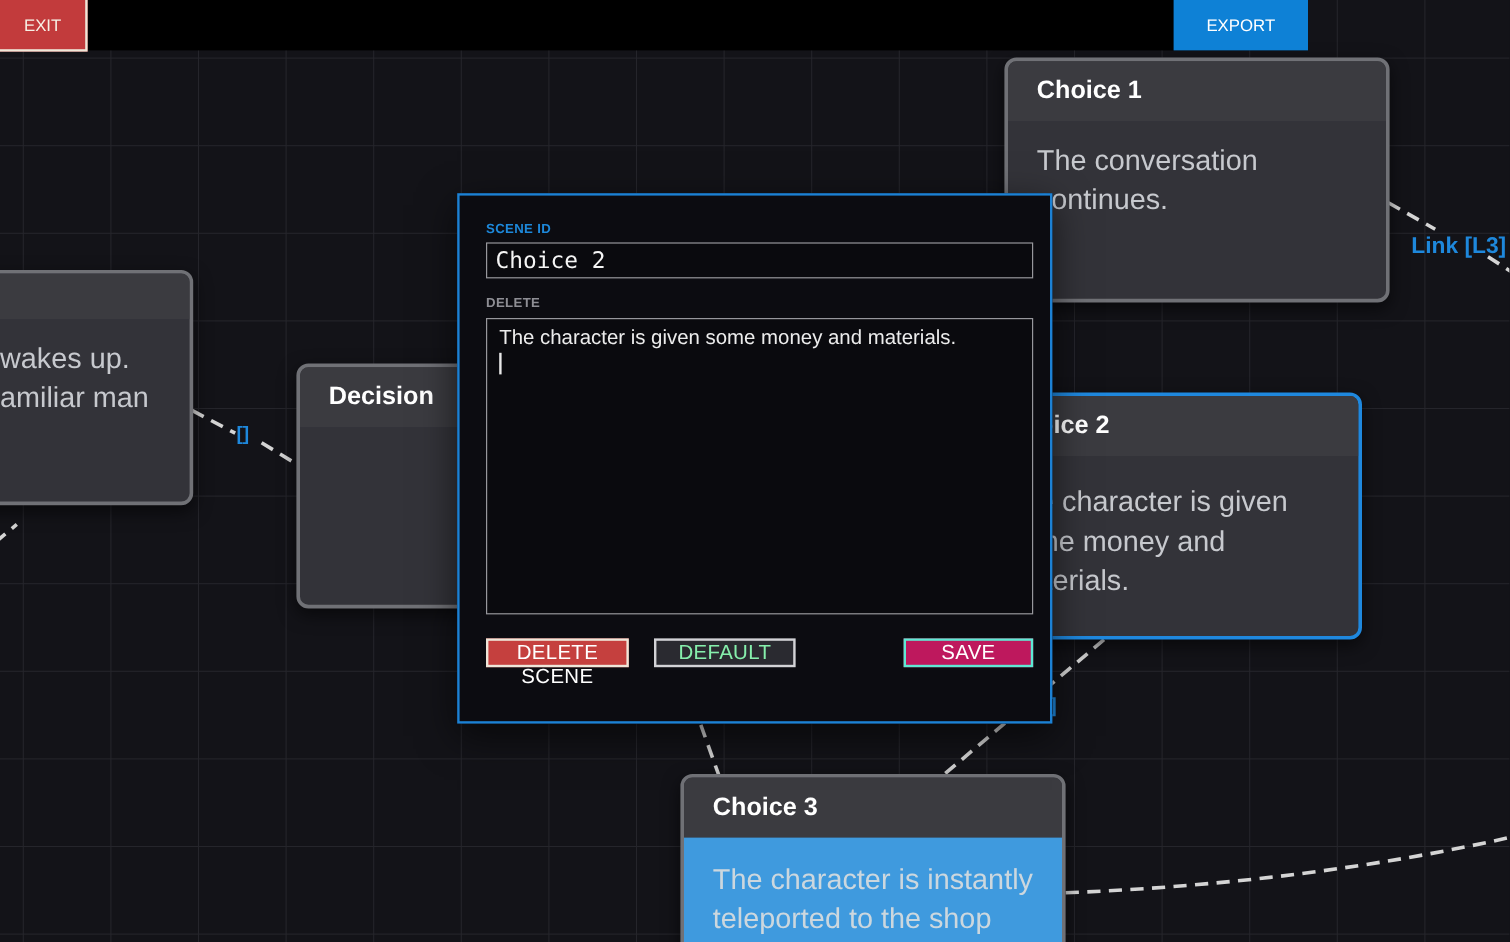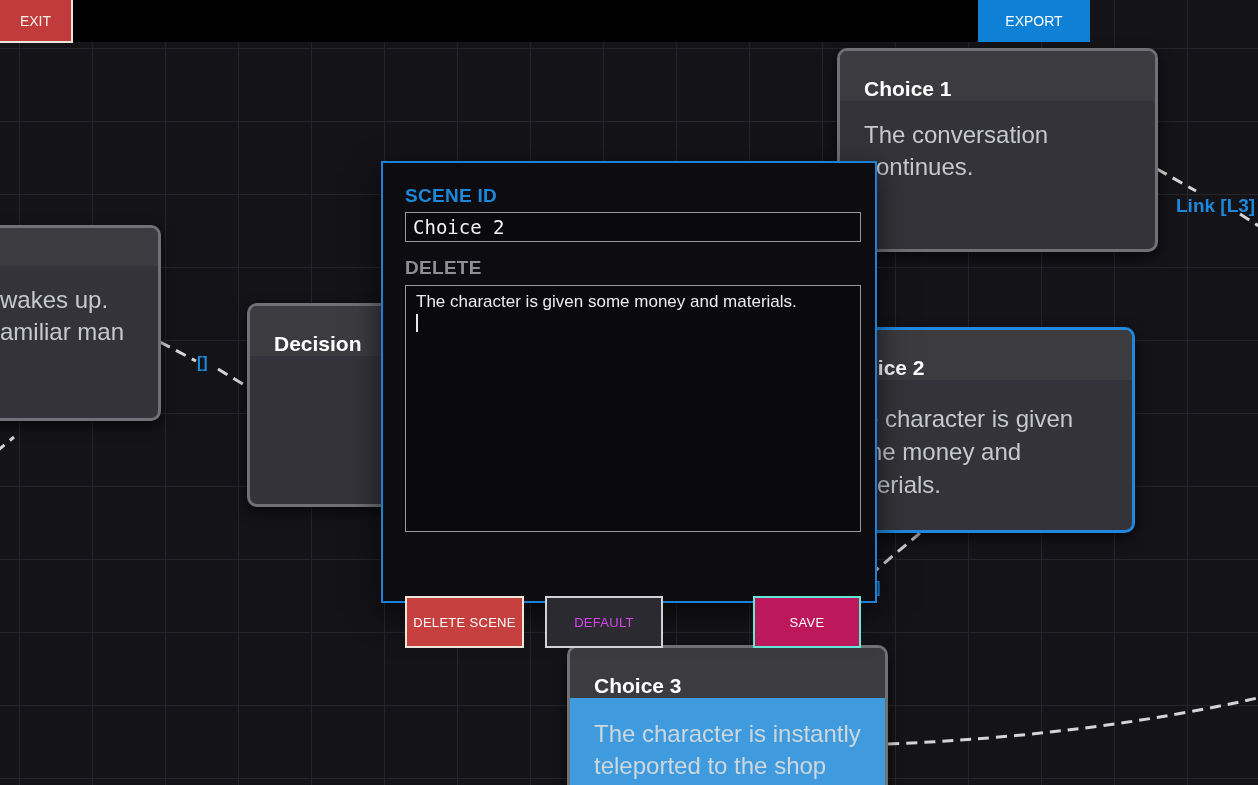--- a/index.html
+++ b/index.html
@@ -29,21 +29,21 @@
   #lbl-empty    { left:197px; top:354px; font-size:16px; }
   #lbl-l3       { left:1176px; top:195px; font-size:19px; }
   #lbl-partial  { left:875px; top:578px; font-size:17px; }
   
   .node {
     position:absolute; z-index:3;
     border:3px solid #707176; border-radius:10px;
     background:#333339; overflow:hidden;
     box-shadow:0 5px 14px rgba(0,0,0,.55);
   }
-  .node-header { background:#3b3b40; height:50px; display:flex; align-items:flex-end; }
+  .node-header { background:#3b3b40; height:50px; display:flex; align-items:center; }
   .node-title  { color:#ffffff; font-size:21px; font-weight:bold; padding-left:24px; white-space:nowrap; }
   .node-body   { color:#c7c9ce; font-size:24px; line-height:32px; padding:18px 8px 0 24px; }
   #node-left   { left:-146px; top:225px; width:307px; height:196px; }
   #node-left .node-header { height:38px; }
   #node-left .node-body   { padding-left:143px; padding-top:18px; }
   #node-decision { left:247px; top:303px; width:210px; height:204px; }
   #node-decision .node-body { background:#a566c9; color:#d6cede; height:151px; padding-top:20px; padding-left:20px; }
   #node-choice1 { left:837px; top:48px; width:321px; height:204px; }
   #node-choice2 { left:810px; top:327px; width:325px; height:206px; border-color:#1f88de; }
   #node-choice2 .node-body { padding-top:22px; line-height:33px; }
@@ -60,40 +60,40 @@
     position:absolute; right:0; top:0; width:112px; height:42px;
     background:#0e81d6; border:none; color:#ffffff; font-size:14px;
   }
   
   .modal {
     position:absolute; left:381px; top:161px; width:496px; height:442px; z-index:10;
     background:#0c0c11; border:2px solid #1c81d4;
     padding:22px 16px 0 22px;
     box-shadow:0 10px 30px rgba(0,0,0,.6);
   }
-  .field-label { font-size:19px; font-weight:bold; letter-spacing:.3px; }
+  .field-label { font-size:11px; font-weight:bold; letter-spacing:.3px; }
   .lbl-sceneid { color:#1d88da; }
   .lbl-content { color:#8e8e94; margin-top:15px; }
   .scene-input {
     margin-top:5px; width:456px; height:30px; display:block;
     background:#0a0a0e; border:1px solid #97979c; color:#f5f5f5;
     font-family:"DejaVu Sans Mono", monospace; font-size:19px; padding:0 7px;
     outline:none;
   }
   .scene-textarea {
     margin-top:6px; width:456px; height:247px;
     background:#0a0a0e; border:1px solid #97979c; color:#ececec;
     font-family:"Liberation Sans", sans-serif; font-size:17px; line-height:21px;
     padding:5px 10px; overflow:hidden;
   }
   .caret { display:inline-block; width:2px; height:18px; background:#e8e8e8; vertical-align:text-bottom; }
   .btn-row { margin-top:20px; display:flex; align-items:center; width:456px; }
-  .modal-btn { height:52px; font-size:13px; letter-spacing:.3px;margin-top:44px; }
+  .modal-btn { height:24px; font-size:17px; letter-spacing:.3px; }
   .delete-btn { width:119px; background:#c5403e; border:2px solid #eee6d9; color:#fff; }
-  .default-btn { width:118px; margin-left:21px; background:#2a2a30; border:2px solid #d2d2d6; color:#d946ef; }
+  .default-btn { width:118px; margin-left:21px; background:#2a2a30; border:2px solid #d2d2d6; color:#86efac; }
   .save-btn { width:108px; margin-left:auto; background:#be185d; border:2px solid #5eead4; color:#fff; }
 </style>
 </head>
 <body>
 
 <div class="canvas">
 
   <svg class="links" width="1258" height="785" viewBox="0 0 1258 785">
     <path d="M160,342 L196,361"></path>
     <path d="M218,369 L246,386"></path>

